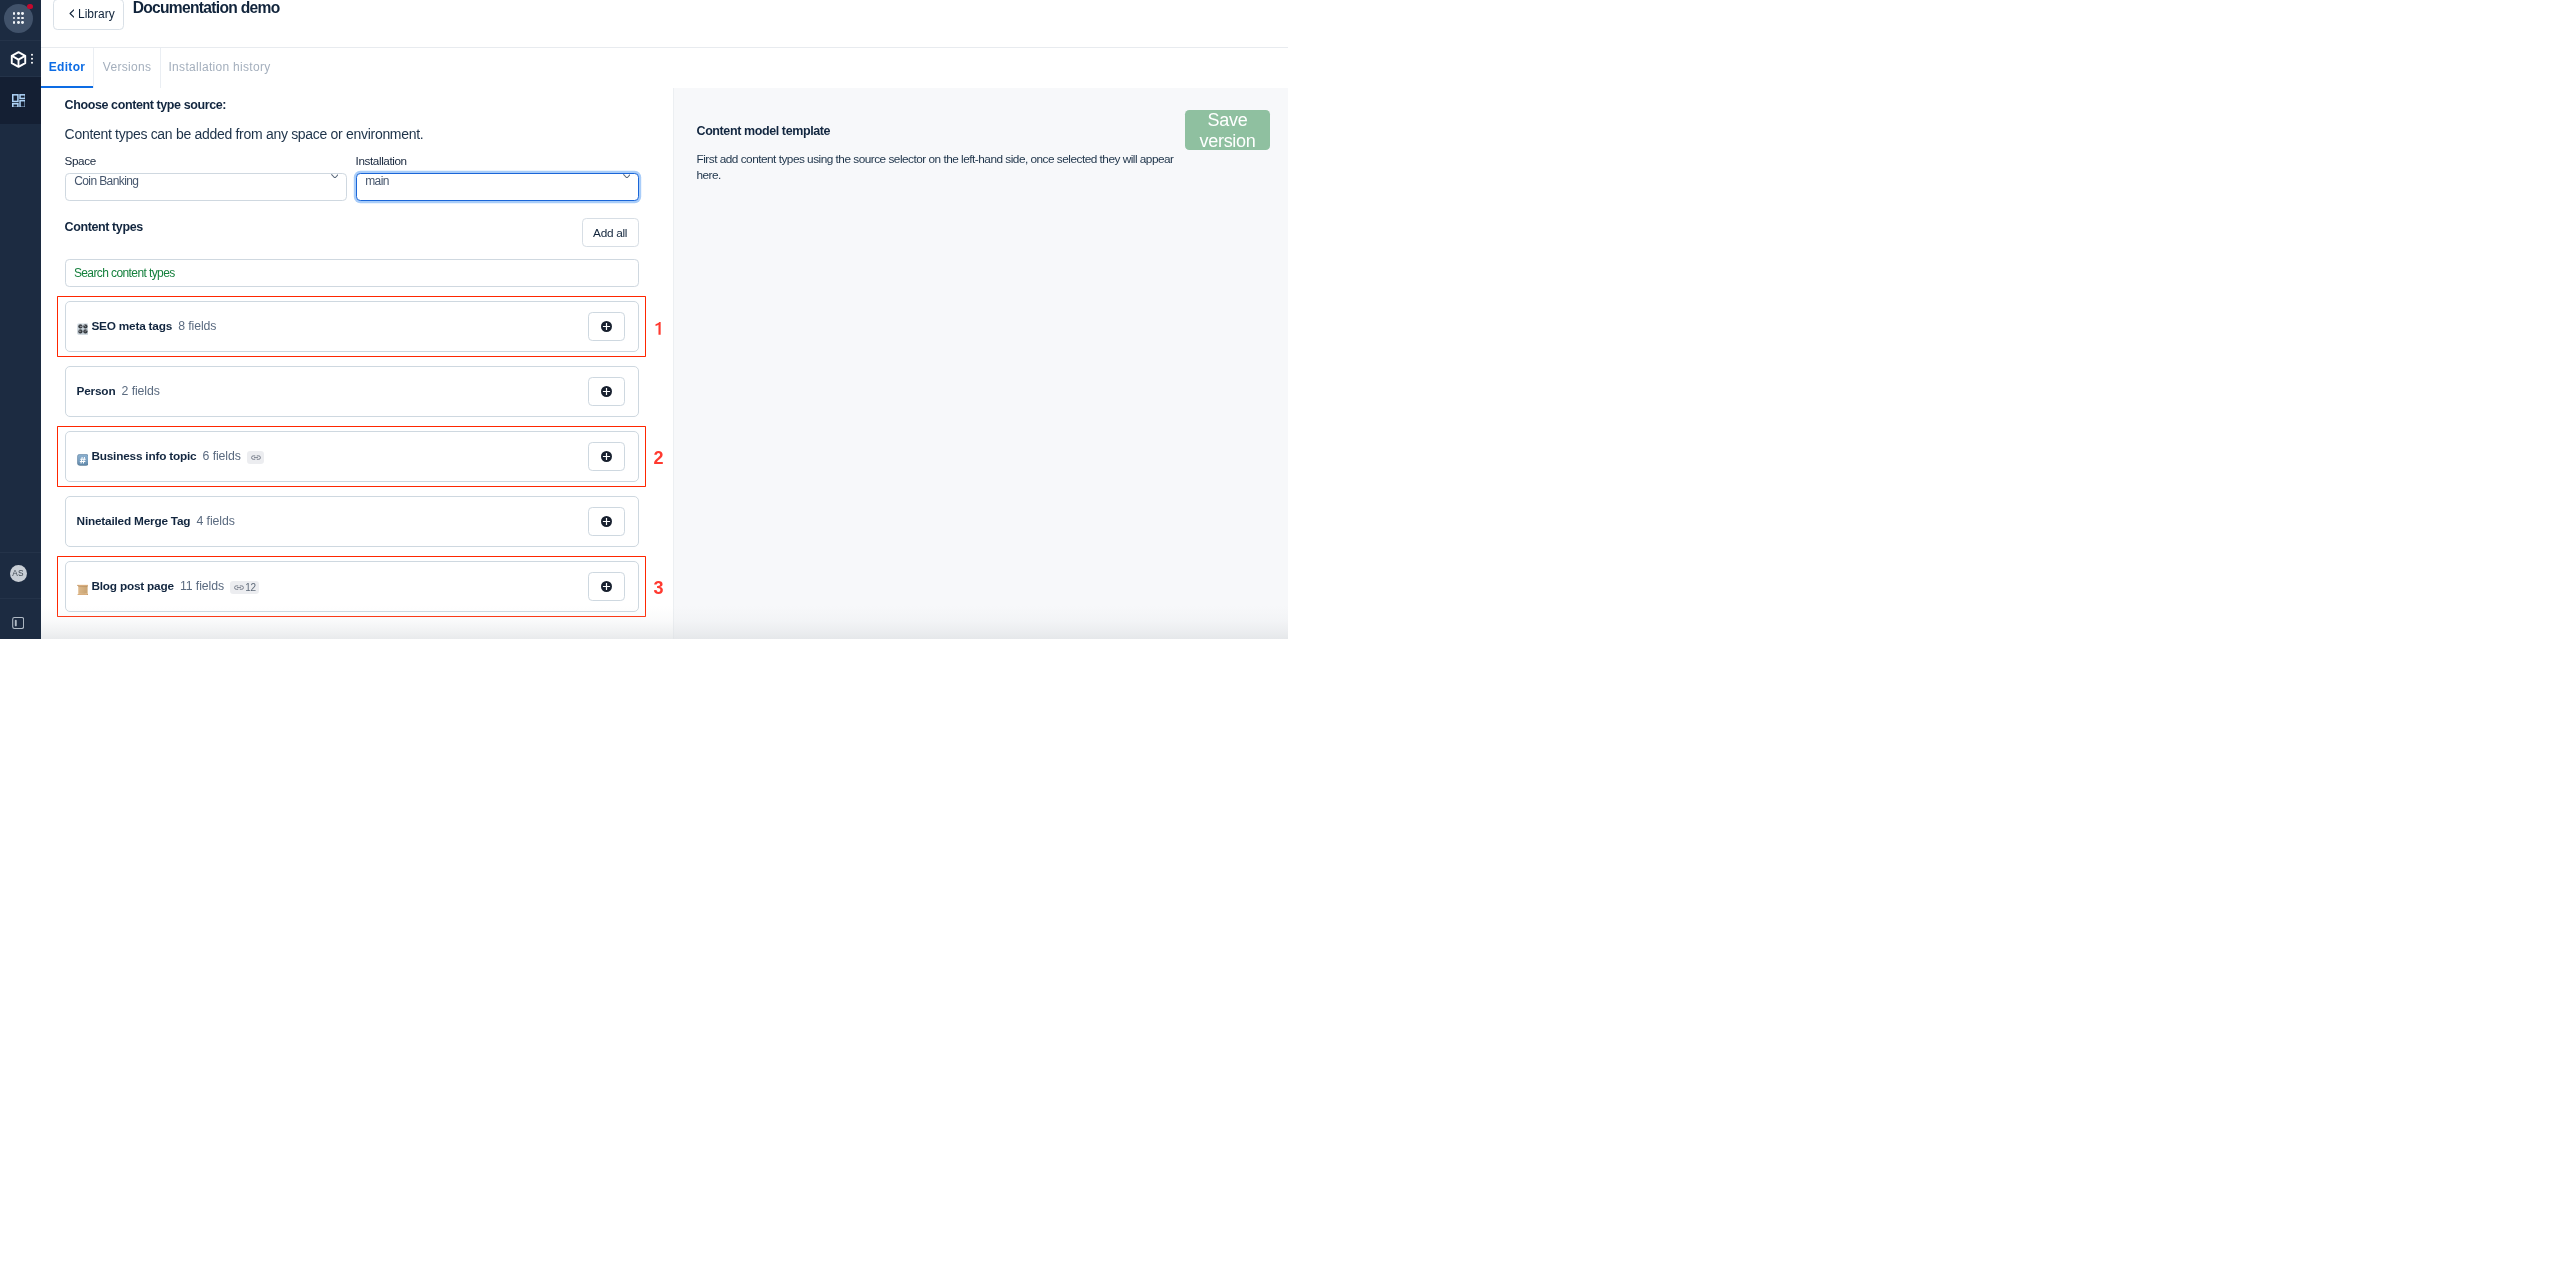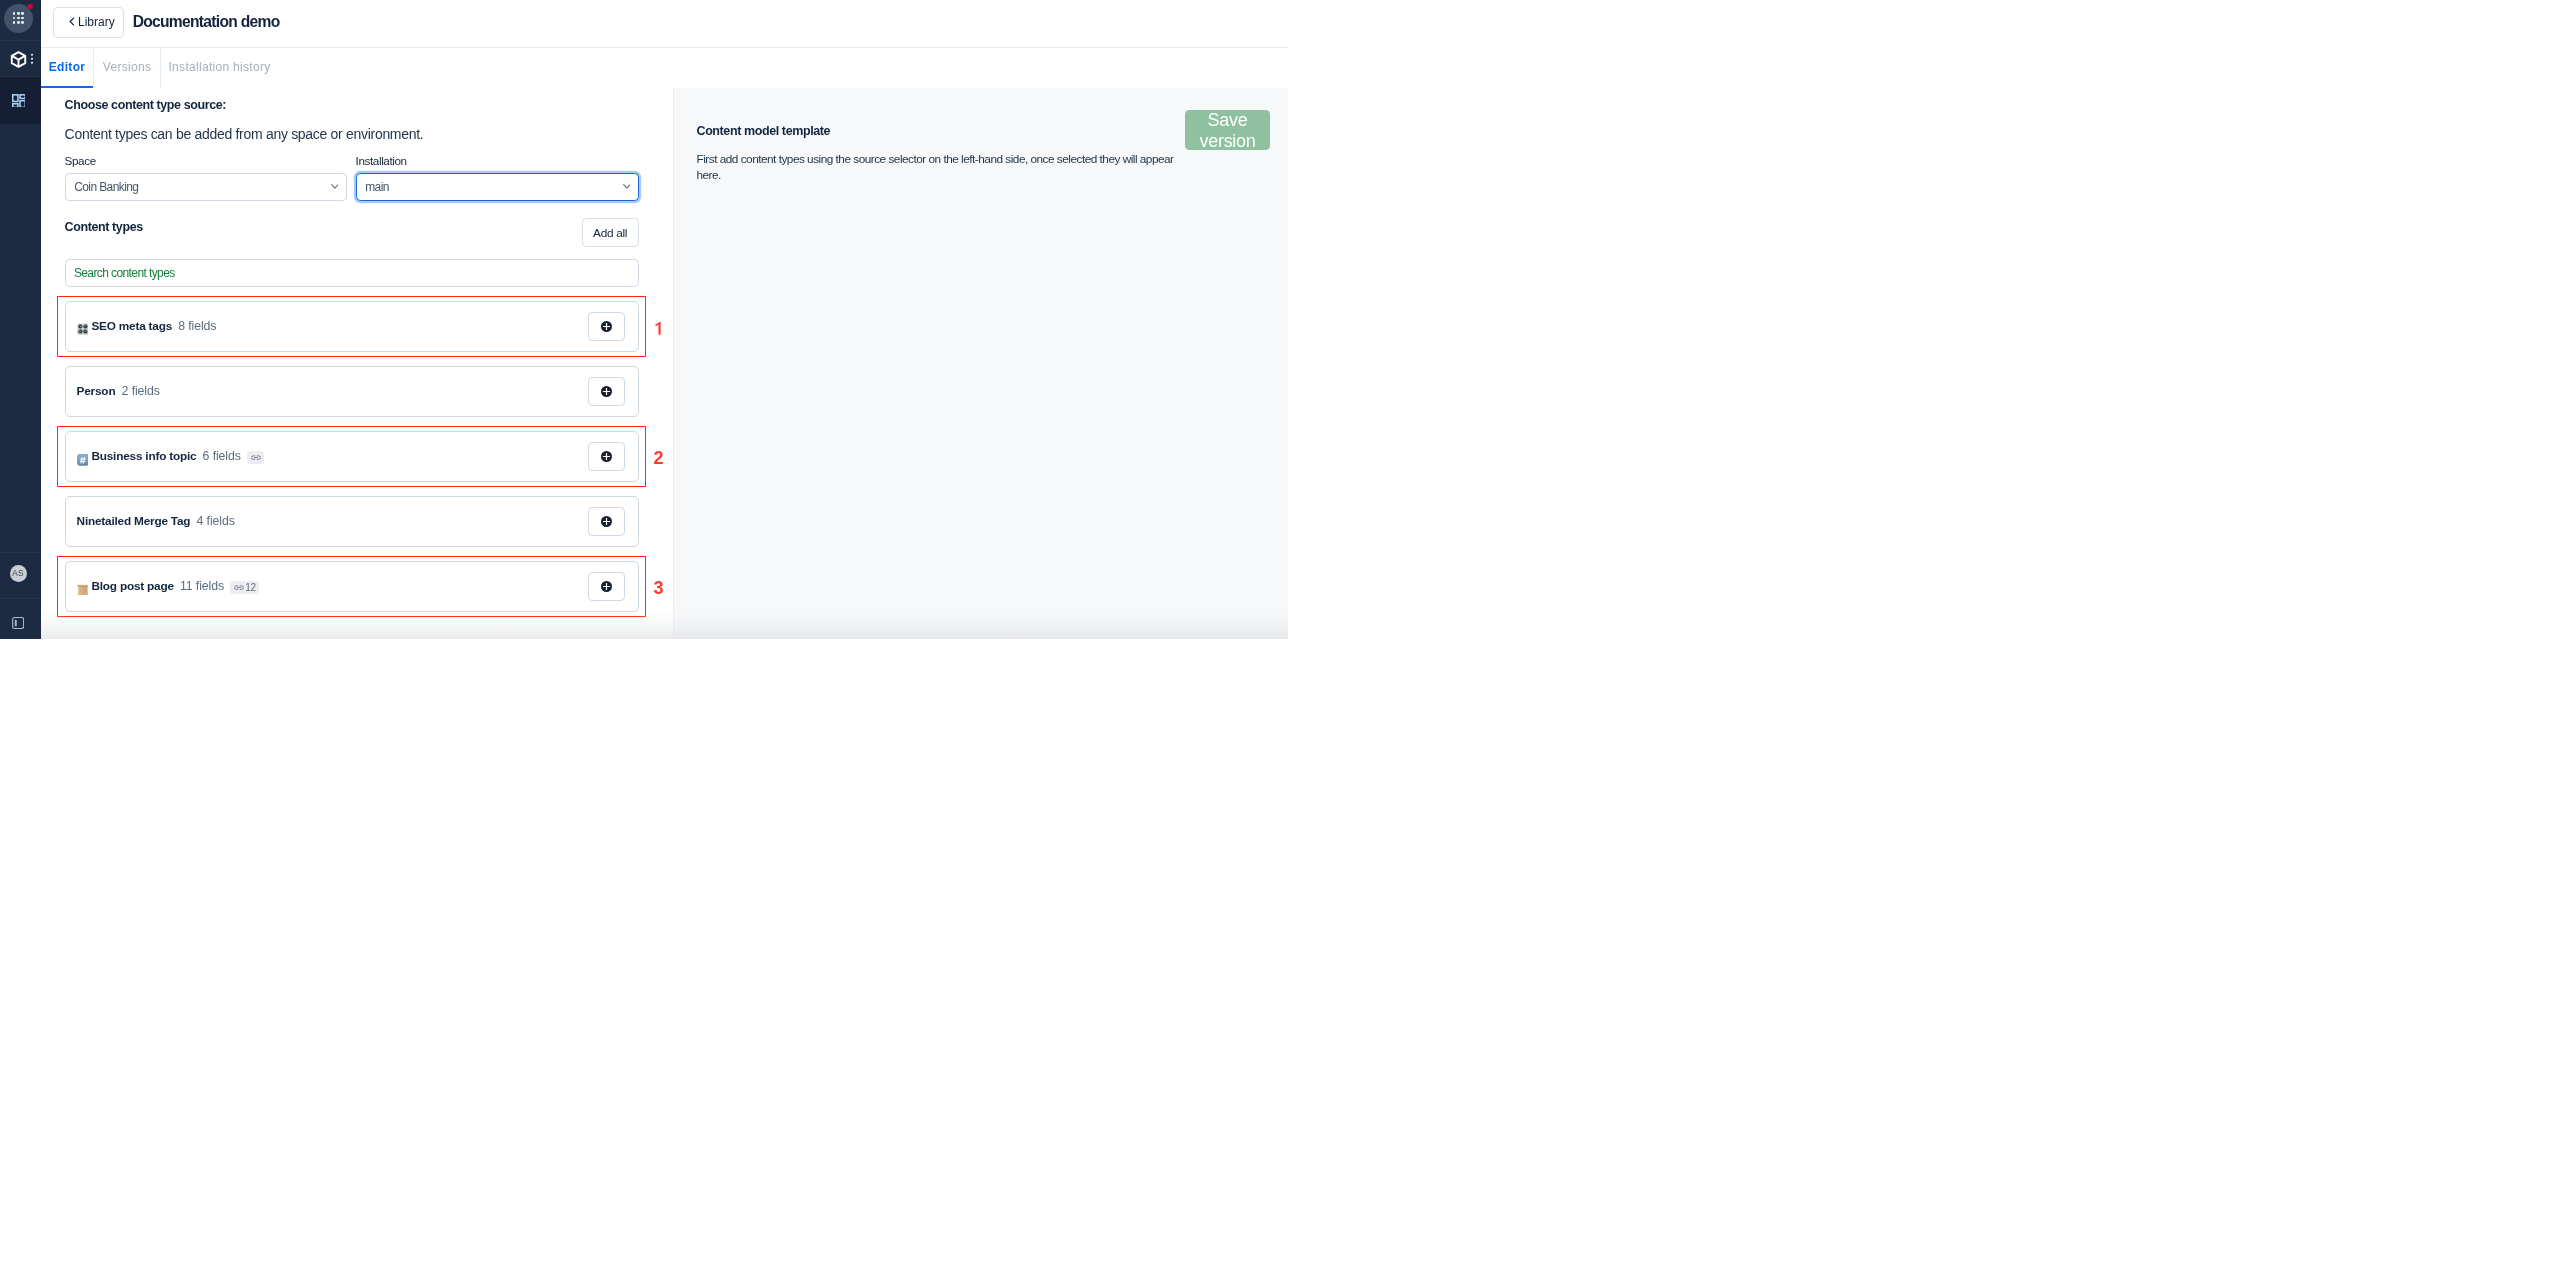--- a/index.html
+++ b/index.html
@@ -15,40 +15,40 @@
 .sb-item{height:36px;display:flex;align-items:center;justify-content:center;border-bottom:0.7px solid #243349;position:relative}
 .sb-item.active{background:#141f33;border-bottom:none;height:47px}
 .sb-kebab{position:absolute;left:31px;top:50%;transform:translateY(-50%);display:flex;flex-direction:column;gap:2px}
 .sb-kebab i{width:2.2px;height:2.2px;border-radius:50%;background:#fff;display:block}
 .sb-spacer{flex:1}
 .sb-avatar-wrap{height:47px;display:flex;align-items:center;justify-content:center;padding-right:5px;border-top:0.7px solid #243349;border-bottom:0.7px solid #243349}
 .sb-avatar{width:17px;height:17px;border-radius:50%;background:#c8ced5;color:#3e4750;font-size:8.3px;display:flex;align-items:center;justify-content:center;letter-spacing:0.1px;position:relative;top:-2.2px}
 .sb-bottom{height:40px;display:flex;align-items:center;justify-content:center;padding-right:5px;padding-top:8px}
 
 .main{flex:1;display:flex;flex-direction:column;min-width:0;position:relative}
-.topbar{height:47px;display:flex;align-items:center;padding-left:11.7px;background:#fff;flex:0 0 47px}
+.topbar{height:47px;display:flex;padding-left:11.7px;background:#fff;flex:0 0 47px}
 .lib-btn{height:31px;width:71px;padding:0 0 0 15px;border:0.7px solid #d9e0e7;border-radius:4.3px;display:flex;align-items:center;gap:3.6px;font-size:12px;color:#11243b;background:#fff;font-family:inherit;cursor:pointer;position:relative;top:-1.1px}
 .page-title{font-size:15.6px;font-weight:700;color:#11243b;margin-left:9px;letter-spacing:-0.7px;position:relative;top:-1.4px}
 .tabs{height:41px;display:flex;border-top:0.7px solid #e8ebef;flex:0 0 41px}
 .tab{display:flex;align-items:center;justify-content:center;font-size:12px;letter-spacing:0.3px;color:#a4afbd;border-right:0.7px solid #eaeef3;position:relative;background:#fff;cursor:pointer;padding-bottom:1.7px}
 .tab.t0{width:53px}
 .tab.t1{width:67px}
 .tab.t2{width:117px;border-right:none}
 .tab.active{color:#0d6ce4;font-weight:600}
 .tab.active::after{content:"";position:absolute;left:0;right:0;bottom:0;height:1.7px;background:#0d6ce4}
 .body{flex:1;display:flex;min-height:0;position:relative}
 .left{width:632px;flex:0 0 632px;padding:0 0 0 23.6px;position:relative;background:#fff;overflow:hidden;z-index:2}
 .right{flex:1;background:#f7f8fa;border-left:0.7px solid #eceff2;padding:0 0 0 22.5px;position:relative}
 h2.sec{font-size:12.5px;font-weight:700;color:#12263f;letter-spacing:-0.4px;margin-top:10px}
 p.sub{font-size:14px;color:#1d3249;margin-top:13.8px;letter-spacing:-0.3px}
 .row2{display:flex;margin-top:12.3px;width:574px}
 .fld{width:282px;flex:0 0 282px}
 .fld:last-child{margin-left:9px;width:283px;flex:0 0 283px}
 .fld-label{font-size:11.7px;color:#17263c;margin-bottom:5px;letter-spacing:-0.4px;line-height:1.18}
-.select{height:28px;border:0.7px solid #cfd8e0;border-radius:4.3px;display:flex;align-items:center;padding:0 8.6px;font-size:12px;letter-spacing:-0.6px;color:#46566d;position:relative;background:#fff;cursor:pointer}
+.select{height:28px;border:0.7px solid #cfd8e0;border-radius:4.3px;display:flex;align-items:flex-start;padding:0 8.6px;font-size:12px;letter-spacing:-0.6px;color:#46566d;position:relative;background:#fff;cursor:pointer}
 .select.focus{border:1.4px solid #1a66d8;box-shadow:0 0 0 2.2px #a9cdf9}
 .select .chev{margin-left:auto;position:relative;right:-1.4px;top:-0.4px}
 .ct-head{display:flex;align-items:center;margin-top:12px;width:574px;height:29px}
 .ct-head h2{font-size:12.5px;font-weight:700;color:#12263f;letter-spacing:-0.4px}
 .addall{margin-left:auto;width:57px;height:29px;border:0.7px solid #d7dee5;border-radius:4.3px;background:#fff;font-size:11.8px;letter-spacing:-0.3px;color:#11243b;font-family:inherit;cursor:pointer;position:relative;top:5.5px}
 .search{height:28px;width:574px;border:0.7px solid #cfd8e0;border-radius:4.3px;margin-top:17px;display:flex;align-items:center;padding:0 8.3px;font-size:12px;letter-spacing:-0.6px;color:#15803d;cursor:text}
 .rowwrap{position:relative;width:574px;margin-top:14px}
 .ct-card{height:51px;border:0.7px solid #ced8e0;border-radius:5px;display:flex;align-items:center;padding:0 12.7px 0 11px;background:#fff}
 .emo{width:11.8px;height:11.8px;flex:0 0 11.8px;margin-right:3px;display:block}
 .emo.sc{position:relative;top:3.6px}

